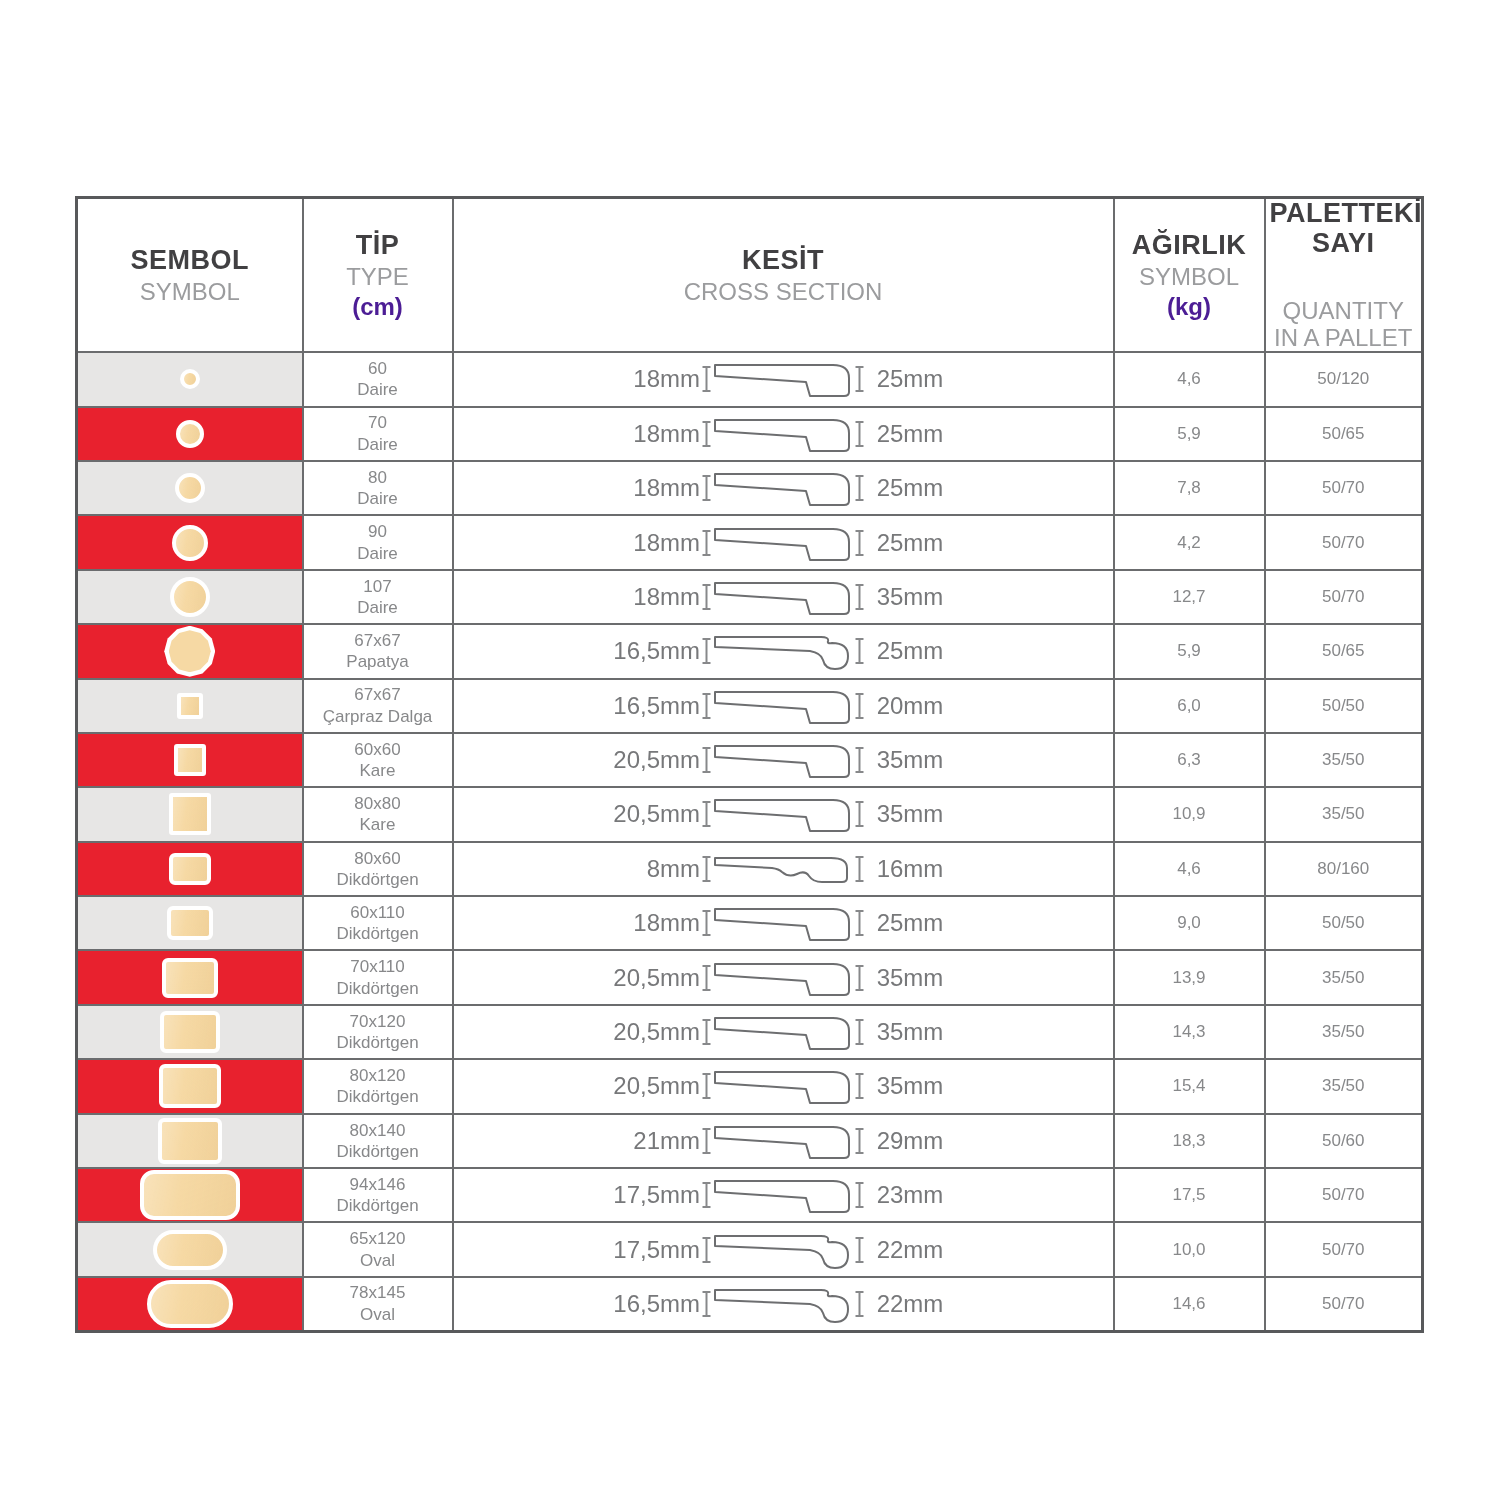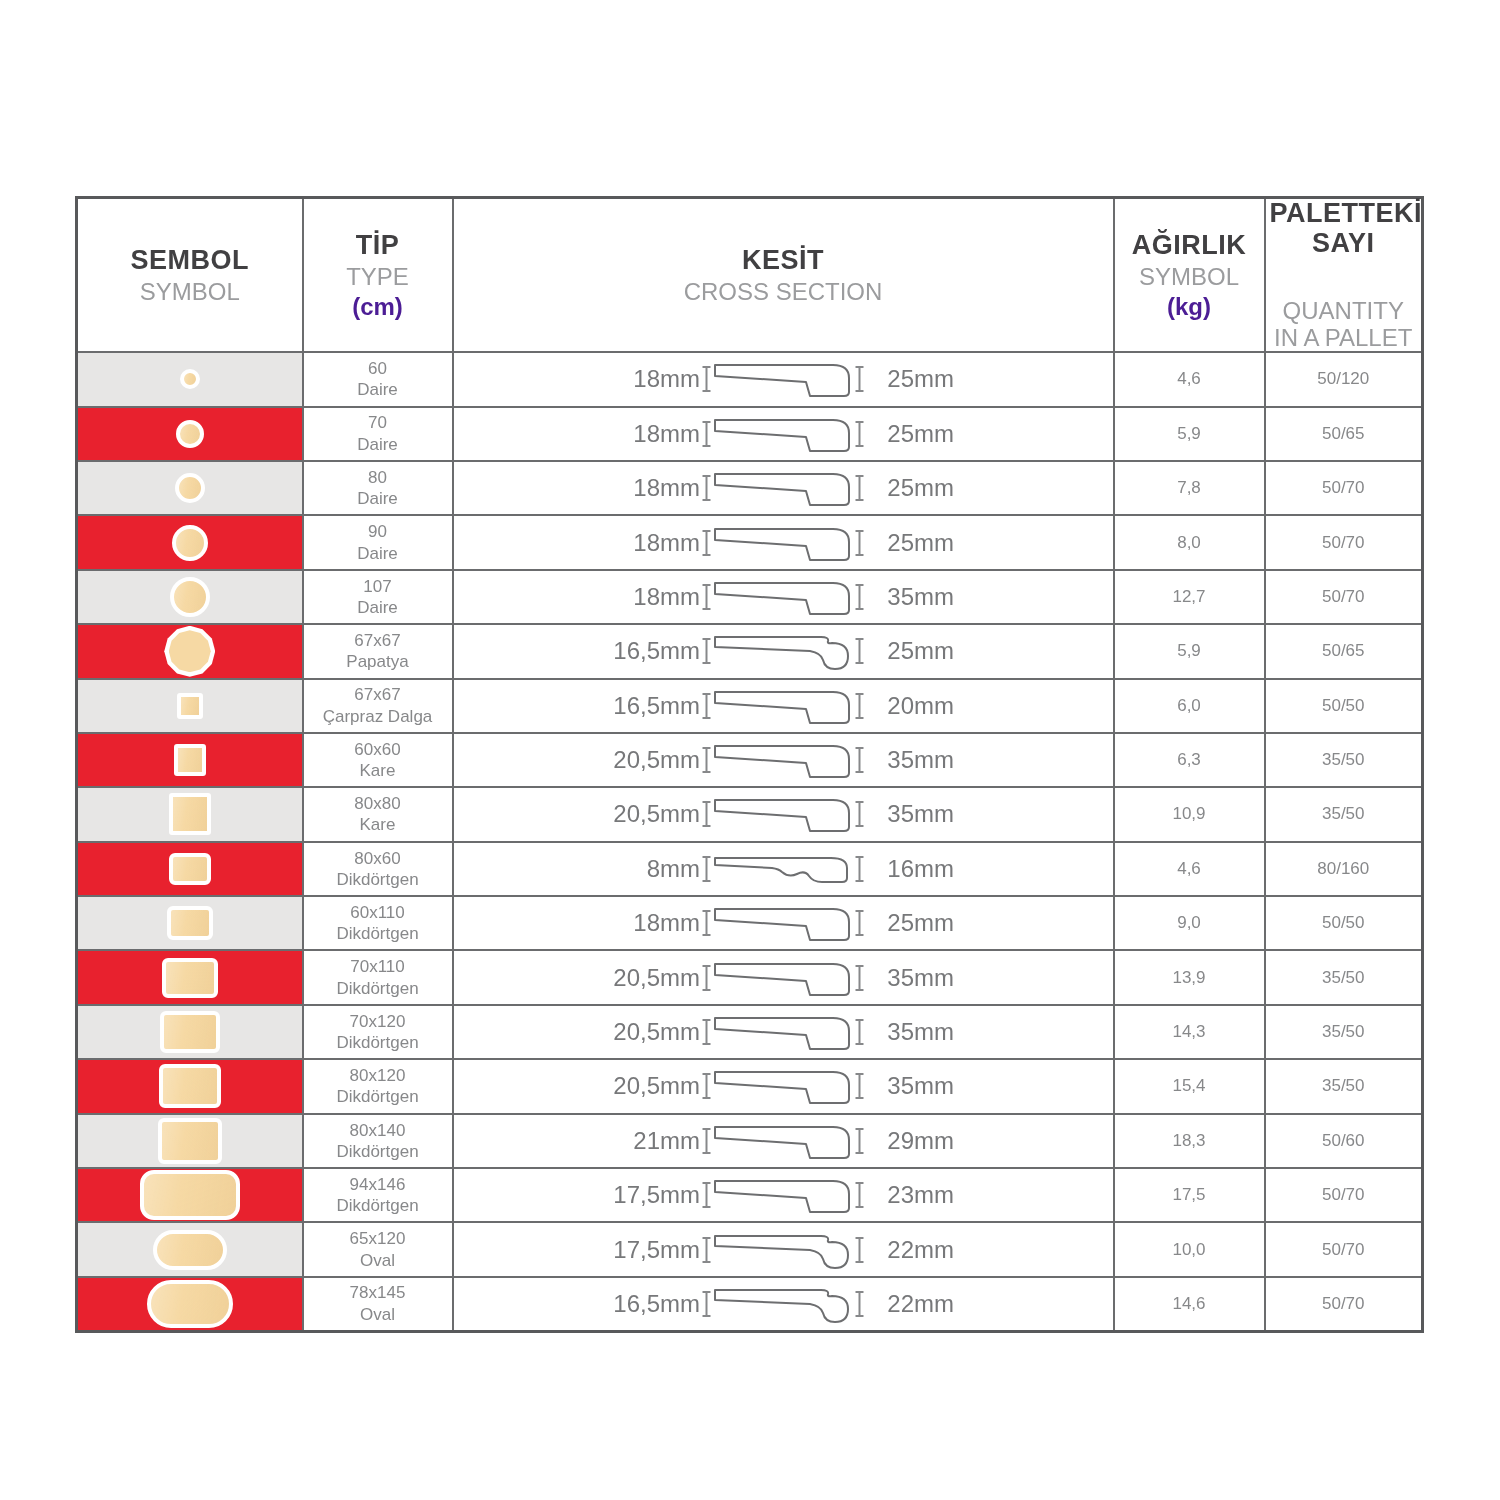--- a/index.html
+++ b/index.html
@@ -41,21 +41,21 @@
   .shape-dodecagon { border:none; background:#ffffff; display:flex; align-items:center; justify-content:center;
     clip-path:polygon(50% 0%,75% 6.7%,93.3% 25%,100% 50%,93.3% 75%,75% 93.3%,50% 100%,25% 93.3%,6.7% 75%,0% 50%,6.7% 25%,25% 6.7%); }
   .shape-dodecagon .inner { width:calc(100% - 9px); height:calc(100% - 9px); background:#f6d9a4; flex:none;
     clip-path:polygon(50% 0%,75% 6.7%,93.3% 25%,100% 50%,93.3% 75%,75% 93.3%,50% 100%,25% 93.3%,6.7% 75%,0% 50%,6.7% 25%,25% 6.7%); }
 
   .tip-line1, .tip-line2 { font-size:17px; color:#87888a; line-height:1.25; }
 
   .kesit-wrap { display:flex; align-items:center; justify-content:center; }
   .mm { font-size:24px; color:#77787a; }
   .mm-left  { min-width:88px; text-align:right; }
-  .mm-right { min-width:88px; text-align:right; }
+  .mm-right { min-width:88px; text-align:center; }
   .measure, .profile { display:inline-flex; align-items:center; }
 </style>
 </head>
 <body>
 
 <div class="page">
   <table class="spec-table">
     <colgroup>
       <col style="width:226px">
         <col style="width:150px">
@@ -232,21 +232,21 @@
         <span class="measure">
                 <svg width="13" height="30" viewBox="0 0 13 30">
                   <line x1="2.5" y1="3" x2="10.5" y2="3" stroke="#87888a" stroke-width="2"></line>
                   <line x1="6.5" y1="3" x2="6.5" y2="27" stroke="#87888a" stroke-width="2"></line>
                   <line x1="2.5" y1="27" x2="10.5" y2="27" stroke="#87888a" stroke-width="2"></line>
                 </svg>
               </span>
         <span class="mm mm-right">25mm</span>
       </div>
     </td>
-    <td class="cell-w">8,0</td>
+    <td class="cell-w">4,2</td>
     <td class="cell-p">50/70</td>
   </tr>
         <tr class="data-row bg-gray">
     <td class="cell-sym">
       <div class="sym-wrap">
         <div class="shape shape-circle" style="width: 40px; height: 40px;"></div>
       </div>
     </td>
     <td class="cell-tip">
       <div class="tip-line1">107</div>

